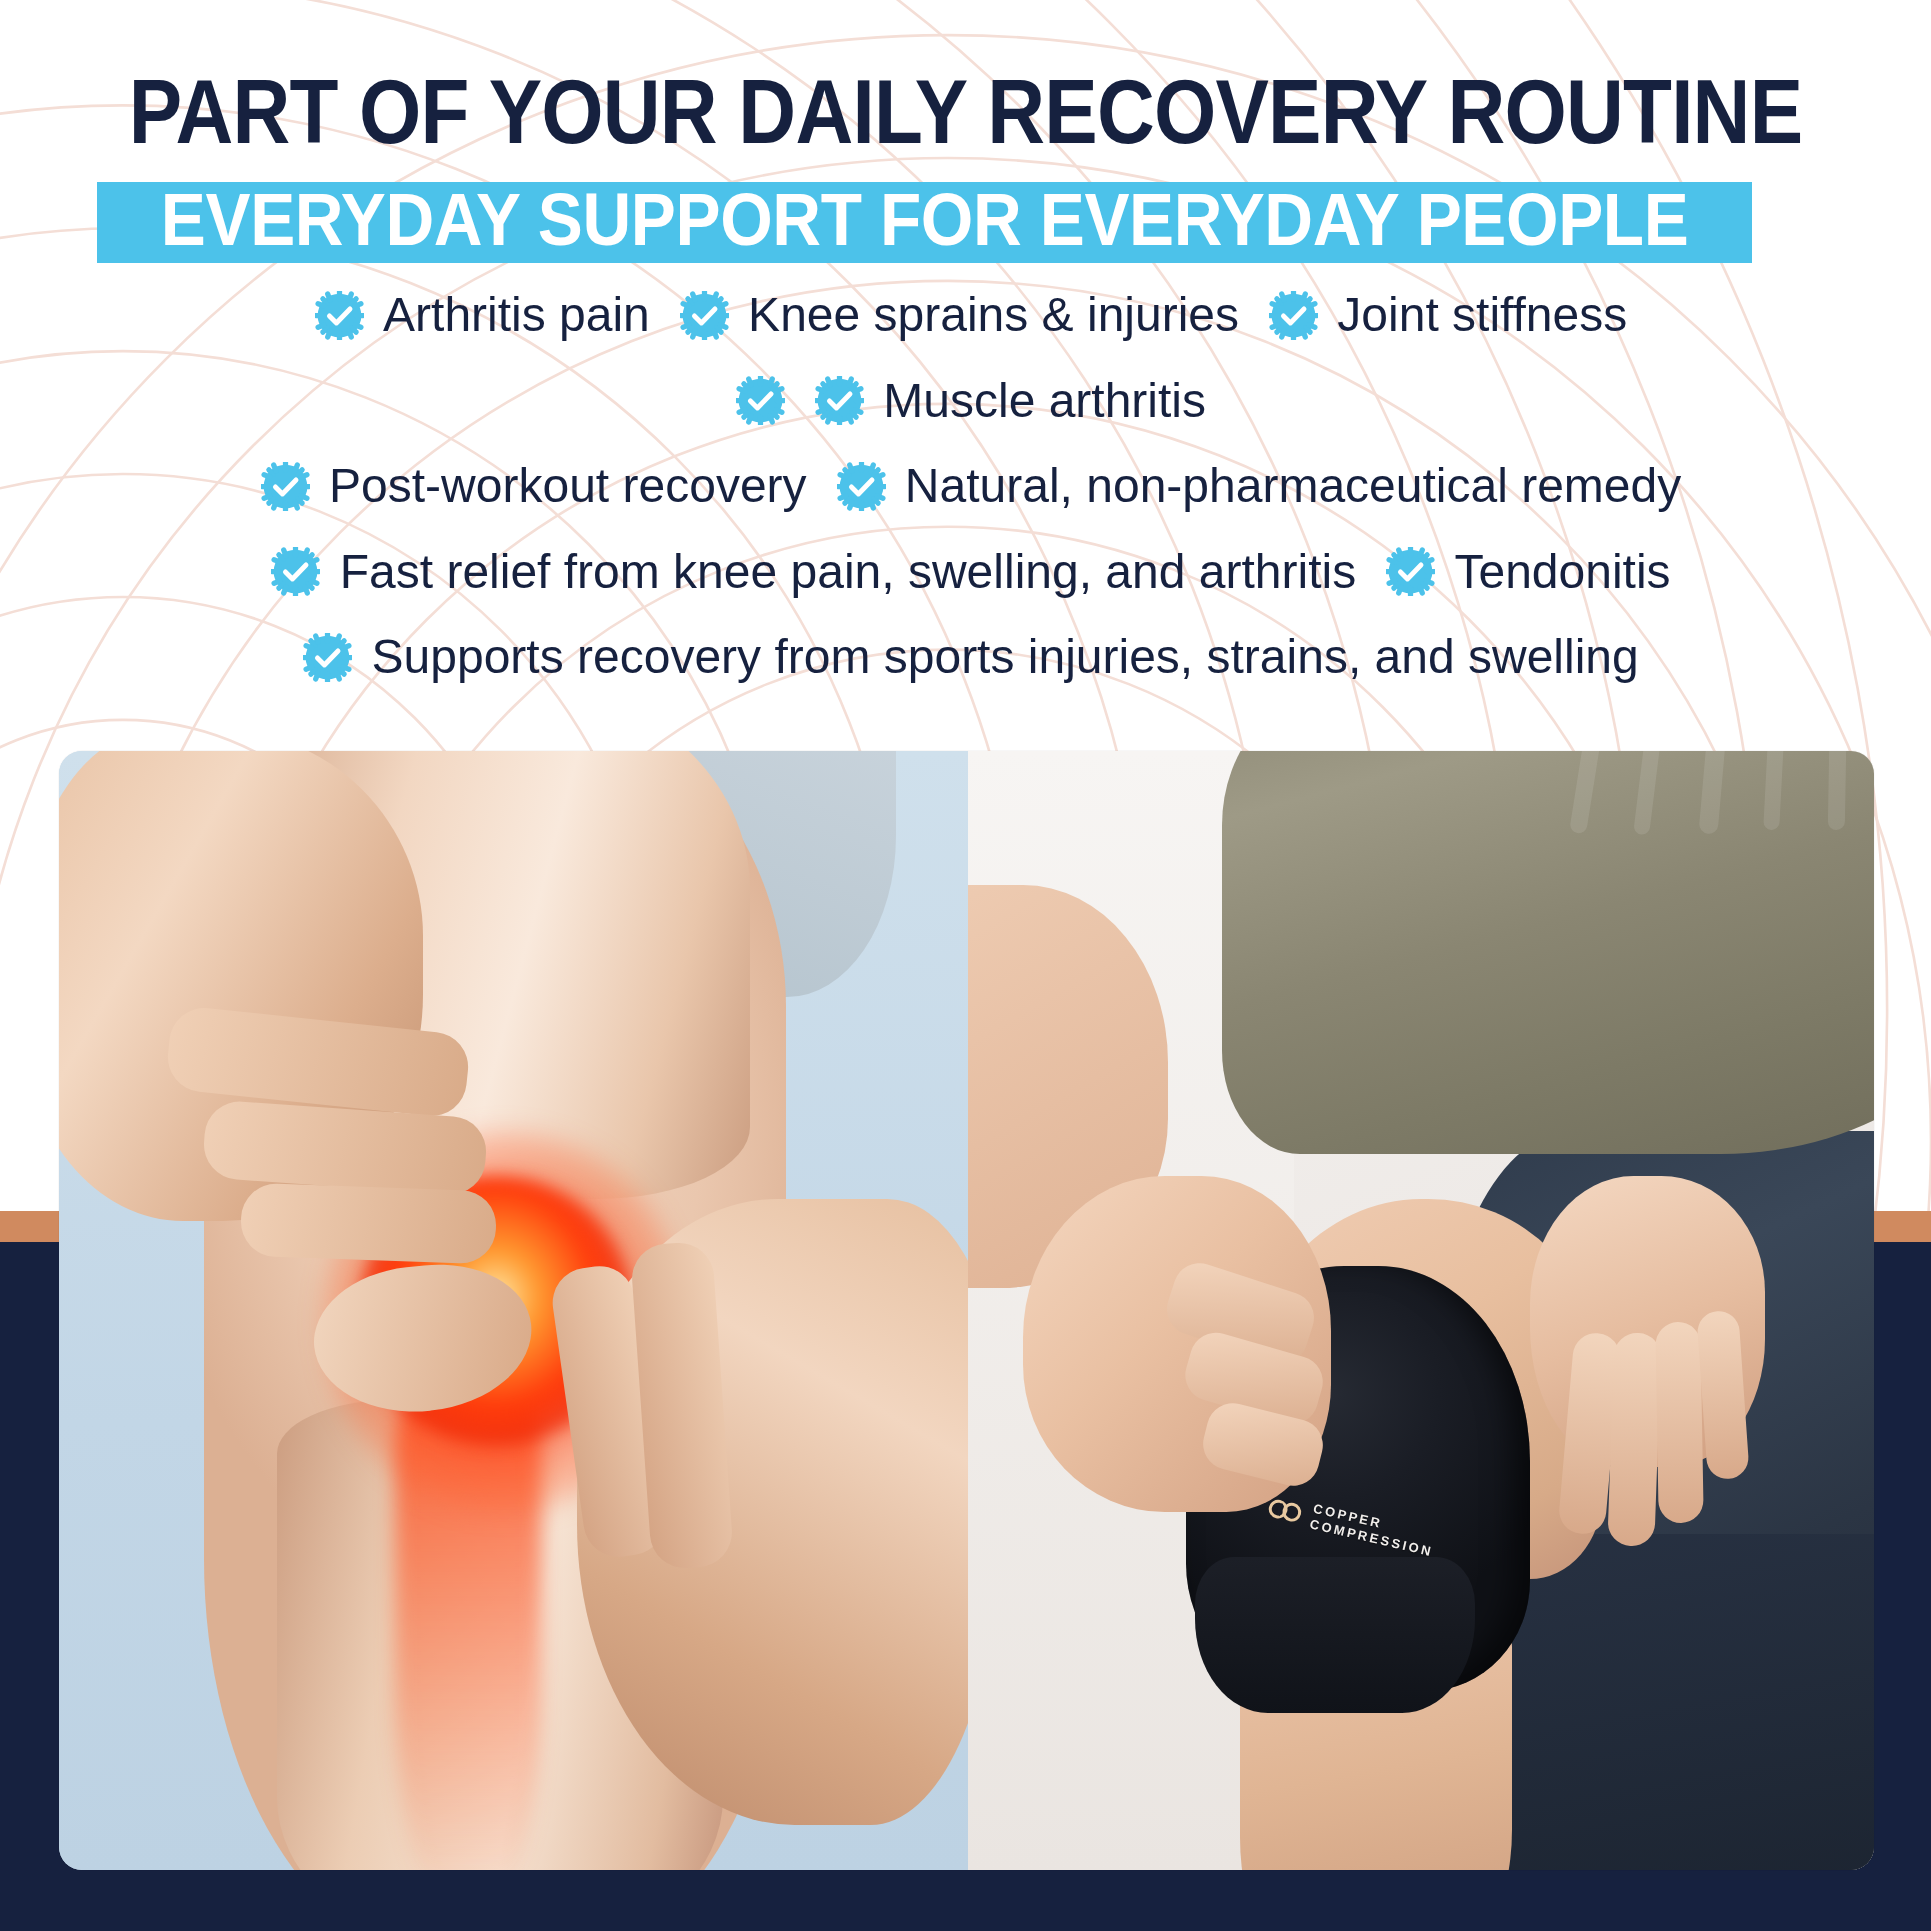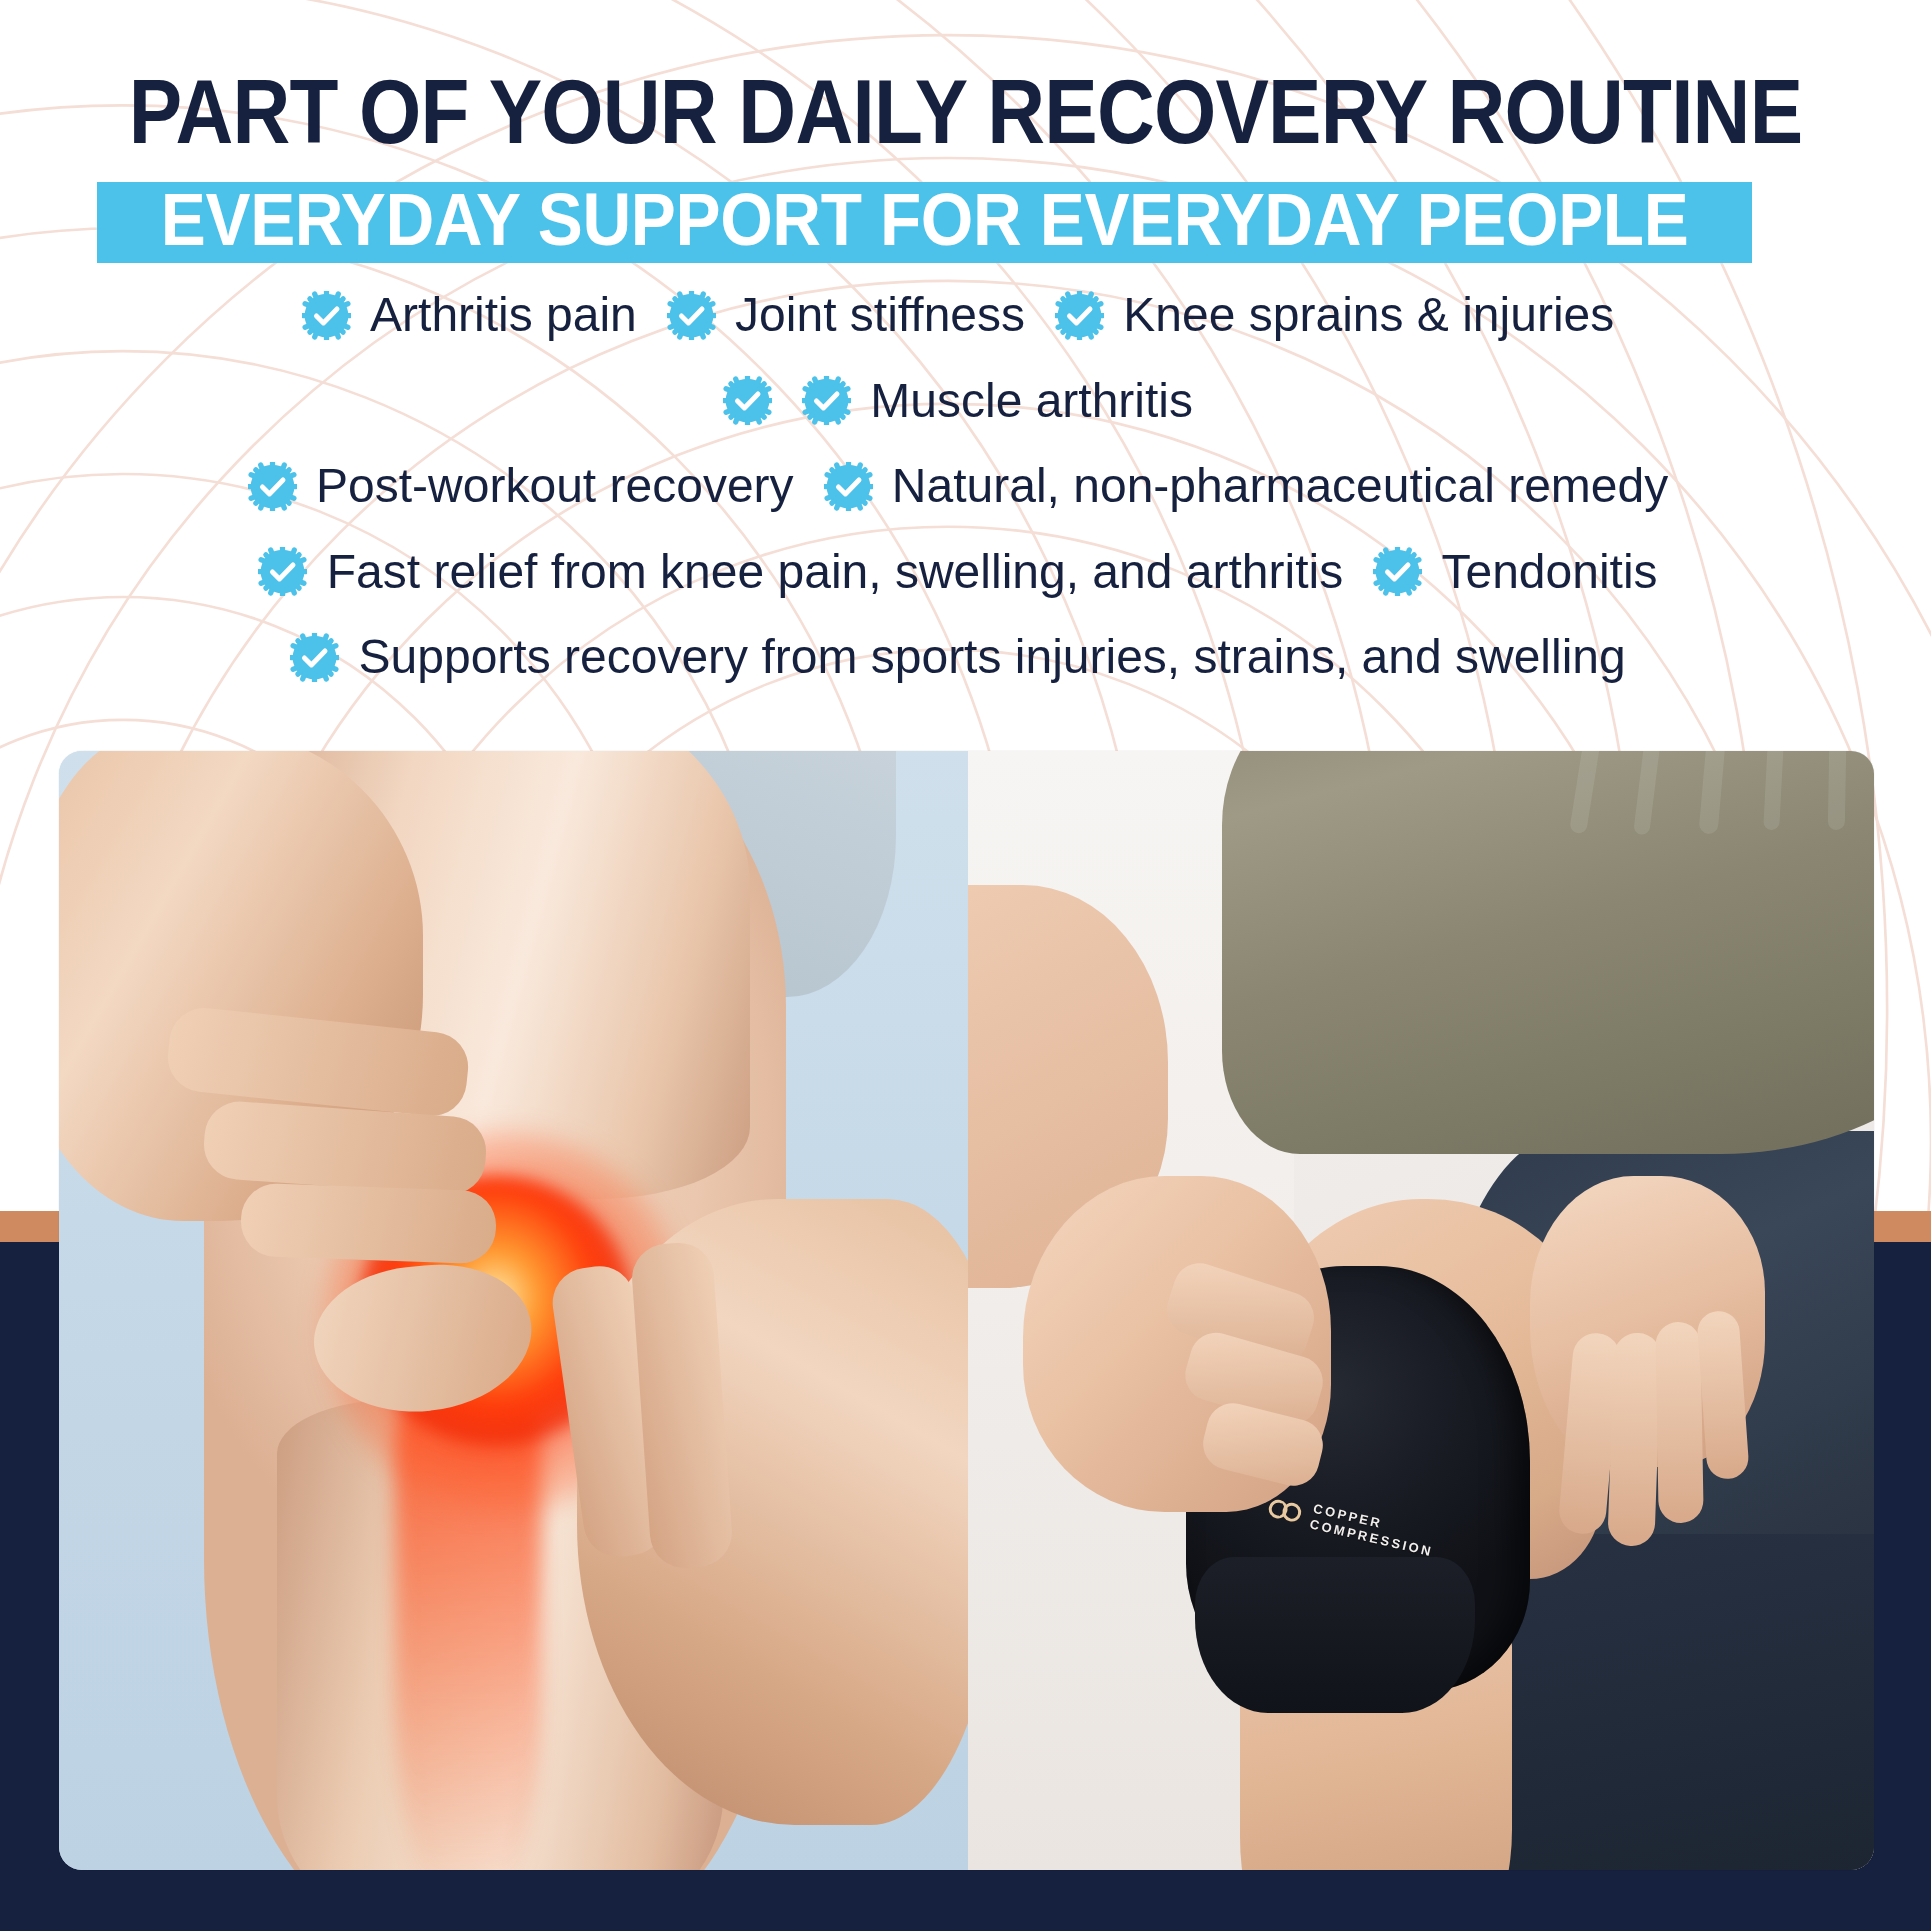--- a/index.html
+++ b/index.html
@@ -52,21 +52,21 @@
     letter-spacing:-0.4px;
     line-height:1;
     transform:scaleX(0.9);
     white-space:nowrap;
     position:relative; top:-2.6px;
   }
 
   
   .bullets {
     position:absolute;
-    top:281px; left:45px;
+    top:281px; left:58px;
     width:1826px;
     text-align:right;
   }
   .bullet-row {
     display:flex;
     align-items:center;
     justify-content:center;
     gap:30px;
     margin-bottom:17.6px;
     height:68px;
@@ -419,50 +419,50 @@
                   <line x1="46" y1="17" x2="52.5" y2="14.5"></line>
                   <line x1="41.5" y1="3.5" x2="39" y2="10"></line>
                   <line x1="17" y1="46" x2="14.5" y2="52.5"></line>
                   <line x1="3.5" y1="14.5" x2="10" y2="17"></line>
                   <line x1="46" y1="39" x2="52.5" y2="41.5"></line>
                 </g>
                 <path d="M16.5 28.5 L24.5 36.5 L40 20.5" fill="none" stroke="#ffffff" stroke-width="5.6" stroke-linecap="round" stroke-linejoin="round"></path>
               </g>
             </svg>
         </span>
+        <span class="bullet-label">Knee sprains &amp; injuries</span>
+      </div>
+      <div class="bullet">
+        <span class="check-badge">
+          <svg viewBox="0 0 56 56">
+              <g>
+                <circle cx="28" cy="28" r="25" fill="#4cc2ea"></circle>
+                <g stroke="#4cc2ea" stroke-width="6" stroke-linecap="round">
+                  <line x1="28" y1="1" x2="28" y2="9"></line>
+                  <line x1="28" y1="47" x2="28" y2="55"></line>
+                  <line x1="1" y1="28" x2="9" y2="28"></line>
+                  <line x1="47" y1="28" x2="55" y2="28"></line>
+                  <line x1="9" y1="9" x2="14" y2="14"></line>
+                  <line x1="42" y1="42" x2="47" y2="47"></line>
+                  <line x1="47" y1="9" x2="42" y2="14"></line>
+                  <line x1="14" y1="42" x2="9" y2="47"></line>
+                  <line x1="14.5" y1="3.5" x2="17" y2="10"></line>
+                  <line x1="39" y1="46" x2="41.5" y2="52.5"></line>
+                  <line x1="3.5" y1="41.5" x2="10" y2="39"></line>
+                  <line x1="46" y1="17" x2="52.5" y2="14.5"></line>
+                  <line x1="41.5" y1="3.5" x2="39" y2="10"></line>
+                  <line x1="17" y1="46" x2="14.5" y2="52.5"></line>
+                  <line x1="3.5" y1="14.5" x2="10" y2="17"></line>
+                  <line x1="46" y1="39" x2="52.5" y2="41.5"></line>
+                </g>
+                <path d="M16.5 28.5 L24.5 36.5 L40 20.5" fill="none" stroke="#ffffff" stroke-width="5.6" stroke-linecap="round" stroke-linejoin="round"></path>
+              </g>
+            </svg>
+        </span>
         <span class="bullet-label">Joint stiffness</span>
-      </div>
-      <div class="bullet">
-        <span class="check-badge">
-          <svg viewBox="0 0 56 56">
-              <g>
-                <circle cx="28" cy="28" r="25" fill="#4cc2ea"></circle>
-                <g stroke="#4cc2ea" stroke-width="6" stroke-linecap="round">
-                  <line x1="28" y1="1" x2="28" y2="9"></line>
-                  <line x1="28" y1="47" x2="28" y2="55"></line>
-                  <line x1="1" y1="28" x2="9" y2="28"></line>
-                  <line x1="47" y1="28" x2="55" y2="28"></line>
-                  <line x1="9" y1="9" x2="14" y2="14"></line>
-                  <line x1="42" y1="42" x2="47" y2="47"></line>
-                  <line x1="47" y1="9" x2="42" y2="14"></line>
-                  <line x1="14" y1="42" x2="9" y2="47"></line>
-                  <line x1="14.5" y1="3.5" x2="17" y2="10"></line>
-                  <line x1="39" y1="46" x2="41.5" y2="52.5"></line>
-                  <line x1="3.5" y1="41.5" x2="10" y2="39"></line>
-                  <line x1="46" y1="17" x2="52.5" y2="14.5"></line>
-                  <line x1="41.5" y1="3.5" x2="39" y2="10"></line>
-                  <line x1="17" y1="46" x2="14.5" y2="52.5"></line>
-                  <line x1="3.5" y1="14.5" x2="10" y2="17"></line>
-                  <line x1="46" y1="39" x2="52.5" y2="41.5"></line>
-                </g>
-                <path d="M16.5 28.5 L24.5 36.5 L40 20.5" fill="none" stroke="#ffffff" stroke-width="5.6" stroke-linecap="round" stroke-linejoin="round"></path>
-              </g>
-            </svg>
-        </span>
-        <span class="bullet-label">Knee sprains &amp; injuries</span>
       </div>
     </div>
 
     <div class="bullet-row">
       <div class="bullet">
         <span class="check-badge">
           <svg viewBox="0 0 56 56">
               <g>
                 <circle cx="28" cy="28" r="25" fill="#4cc2ea"></circle>
                 <g stroke="#4cc2ea" stroke-width="6" stroke-linecap="round">

